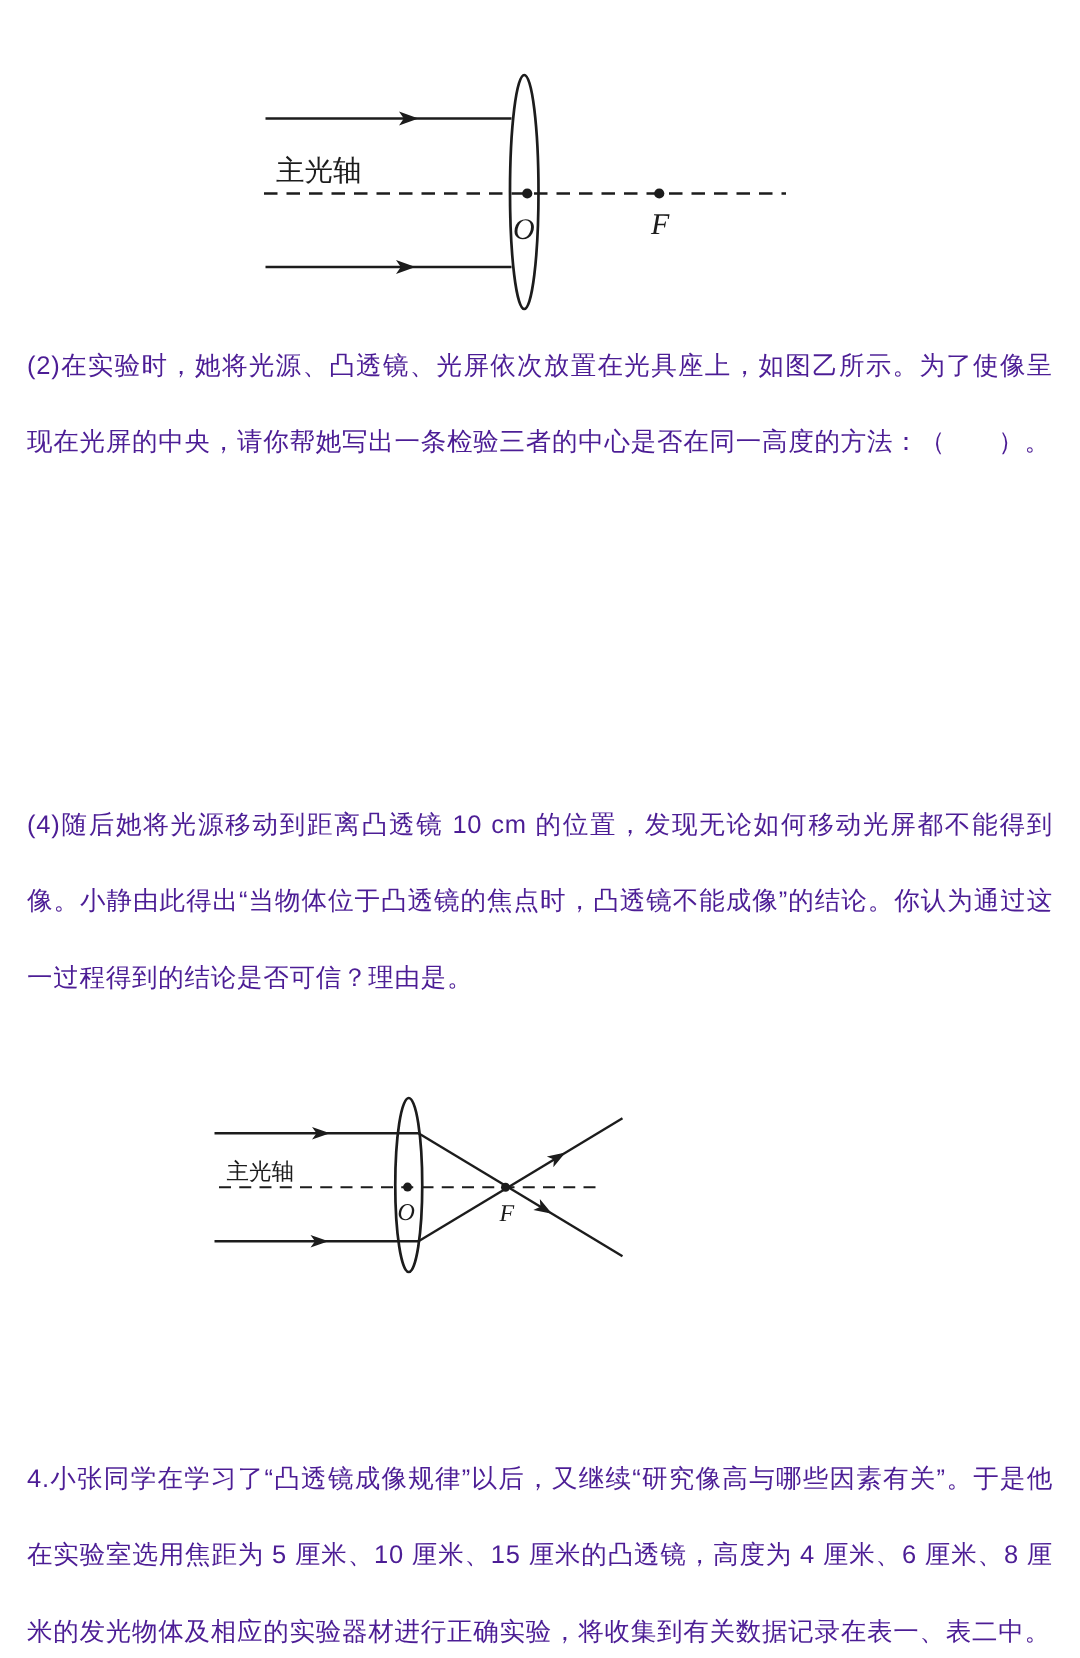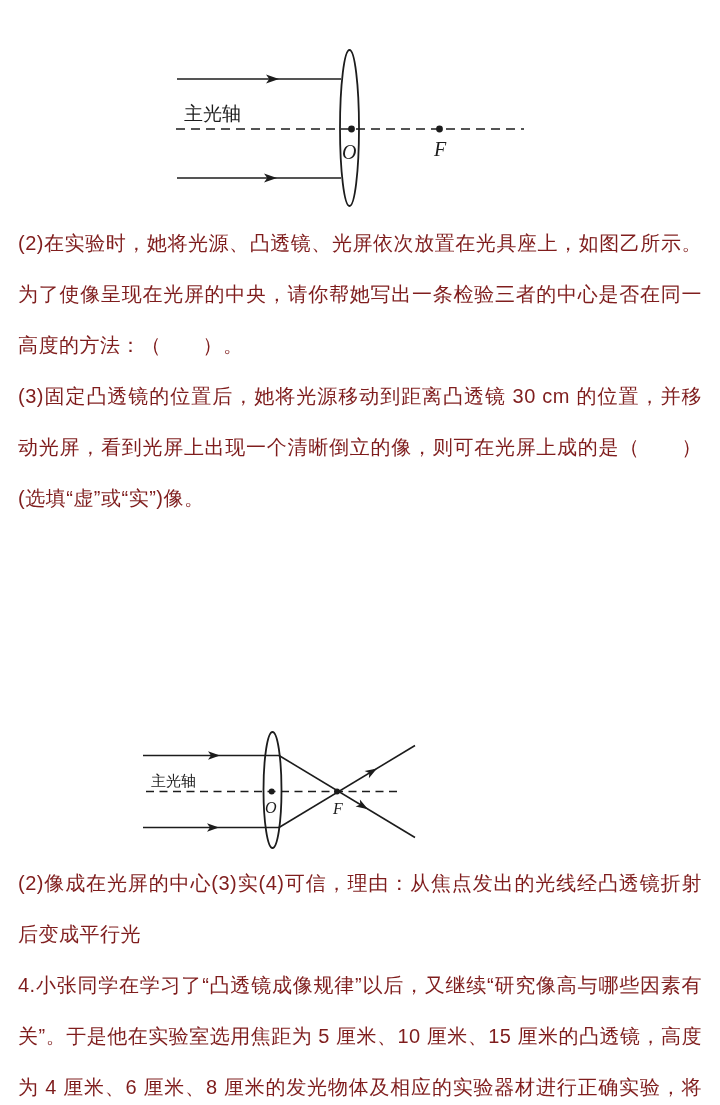--- a/index.html
+++ b/index.html
@@ -12,26 +12,26 @@
     overflow: hidden;
   }
   .page { position: absolute; inset: 0; margin-top: 48px; }
 
   
   .para {
     position: absolute;
     left: 18px;
     width: 684px;
     margin: 0;
-    font-size: 20px;
+    font-size: 17px;
     line-height: 51px;
     letter-spacing: 0.5px;
     text-align: justify;
     text-justify: inter-ideograph;
-    color: #7f1d1d;
+    color: #4c1d95;
   }
   .p-part2   { top: 170px; }
   .p-part3   { top: 323px; }
   .p-part4   { top: 476px; }
   .p-answerhead { top: 629px; }
   .p-answertext { top: 810px; }
   .p-question4  { top: 912px; }
 
   .answer-label { font-weight: bold; }
   .answer-intro { margin-left: 0.45em; }
@@ -94,21 +94,21 @@
       <circle class="fillshape" cx="231.5" cy="81" r="3.4"></circle>
       <circle class="fillshape" cx="319.5" cy="81" r="3.4"></circle>
 
       <text class="axis-label-1" x="64" y="72">主光轴</text>
       <text class="math-label-1" x="222" y="111">O</text>
       <text class="math-label-1" x="314" y="108">F</text>
     </svg>
   </figure>
 
   <p class="para p-part2">(2)在实验时，她将光源、凸透镜、光屏依次放置在光具座上，如图乙所示。为了使像呈现在光屏的中央，请你帮她写出一条检验三者的中心是否在同一高度的方法：（　　）。</p>
-  <p class="para p-part3">(3)固定凸透镜的位置后，她将光源移动到距离凸透镜 30 cm 的位置，并移动光屏，看到光屏上出现一个清晰倒立的像，则可在光屏上成的是（　　）(选填“虚”或“实”)像。</p>
+  <p class="para p-part4">(4)随后她将光源移动到距离凸透镜 10 cm 的位置，发现无论如何移动光屏都不能得到像。小静由此得出“当物体位于凸透镜的焦点时，凸透镜不能成像”的结论。你认为通过这一过程得到的结论是否可信？理由是。</p>
 
 
   <figure class="diagram diagram-answer">
     <svg width="292" height="130" viewBox="0 0 292 130">
 
       <line class="stroke" x1="8" y1="29.5" x2="144" y2="29.5" stroke-width="1.6"></line>
       <polygon class="fillshape" points="0,0 -12,-4.2 -9,0 -12,4.2" transform="translate(85,29.5)"></polygon>
       <line class="stroke" x1="8" y1="101.5" x2="144" y2="101.5" stroke-width="1.6"></line>
       <polygon class="fillshape" points="0,0 -12,-4.2 -9,0 -12,4.2" transform="translate(84,101.5)"></polygon>
 
@@ -123,18 +123,17 @@
 
       <circle class="fillshape" cx="136.7" cy="65.4" r="3"></circle>
       <circle class="fillshape" cx="202" cy="65.5" r="3"></circle>
 
       <text class="axis-label-2" x="16" y="60">主光轴</text>
       <text class="math-label-2" x="130" y="87">O</text>
       <text class="math-label-2" x="198" y="88">F</text>
     </svg>
   </figure>
 
-  <p class="para p-answertext">(2)像成在光屏的中心(3)实(4)可信，理由：从焦点发出的光线经凸透镜折射后变成平行光</p>
   <p class="para p-question4">4.小张同学在学习了“凸透镜成像规律”以后，又继续“研究像高与哪些因素有关”。于是他在实验室选用焦距为 5 厘米、10 厘米、15 厘米的凸透镜，高度为 4 厘米、6 厘米、8 厘米的发光物体及相应的实验器材进行正确实验，将收集到有关数据记录在表一、表二中。</p>
 
   <div class="watermark">知乎 @相伴升学路</div>
 
 </div>
 
 </body></html>

